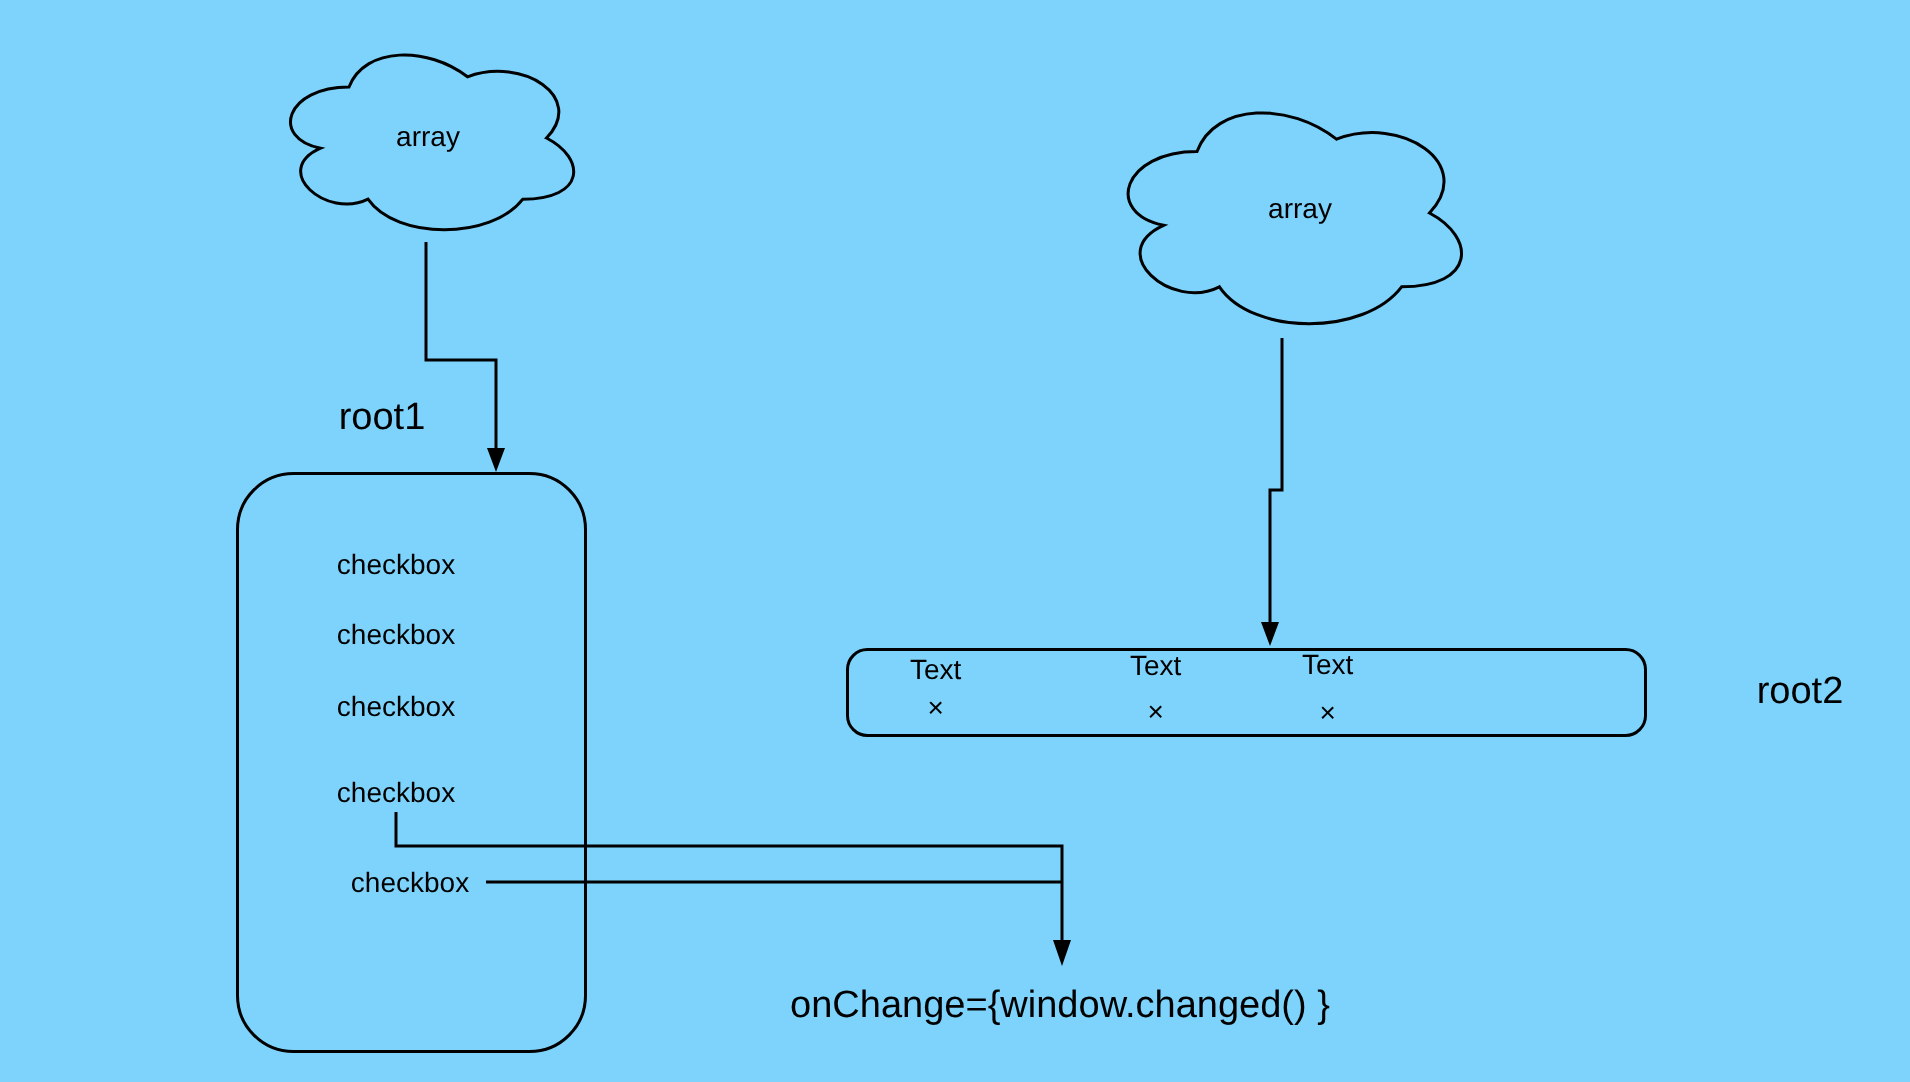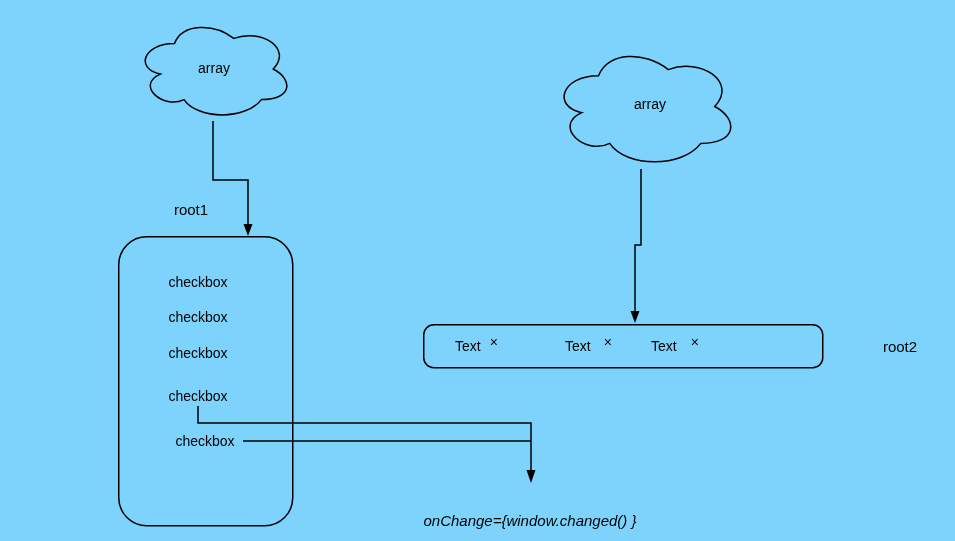--- a/index.html
+++ b/index.html
@@ -23,31 +23,32 @@
   }
   .lbl {
     position: absolute;
     transform: translate(-50%, -50%);
     font-size: 14px;
     line-height: 1;
     white-space: nowrap;
     color: #000000;
   }
   .lbl-lg {
-    font-size: 15px;
+    font-size: 19px;
   }
   .chip {
     position: absolute;
     transform: translateY(-50%);
     display: flex;
     align-items: center;
     gap: 9px;
     font-size: 14px;
     line-height: 1;
     white-space: nowrap;
+    flex-direction: column;
   }
   .chip .x {
     font-size: 14px;
     position: relative;
     top: -4px;
   }
 </style>
 </head>
 <body>
 
@@ -97,15 +98,15 @@
   </div>
   <div class="chip" style="left:565px; top:346px; gap:13px;">
     <span>Text</span>
     <span class="x">×</span>
   </div>
   <div class="chip" style="left:651px; top:346px; gap:14px;">
     <span>Text</span>
     <span class="x">×</span>
   </div>
 
-  <div class="lbl lbl-lg" style="left:530px; top:520px;font-style:italic;">onChange={window.changed() }</div>
+  <div class="lbl lbl-lg" style="left:530px; top:503px;">onChange={window.changed() }</div>
 
 </div>
 
 </body></html>

